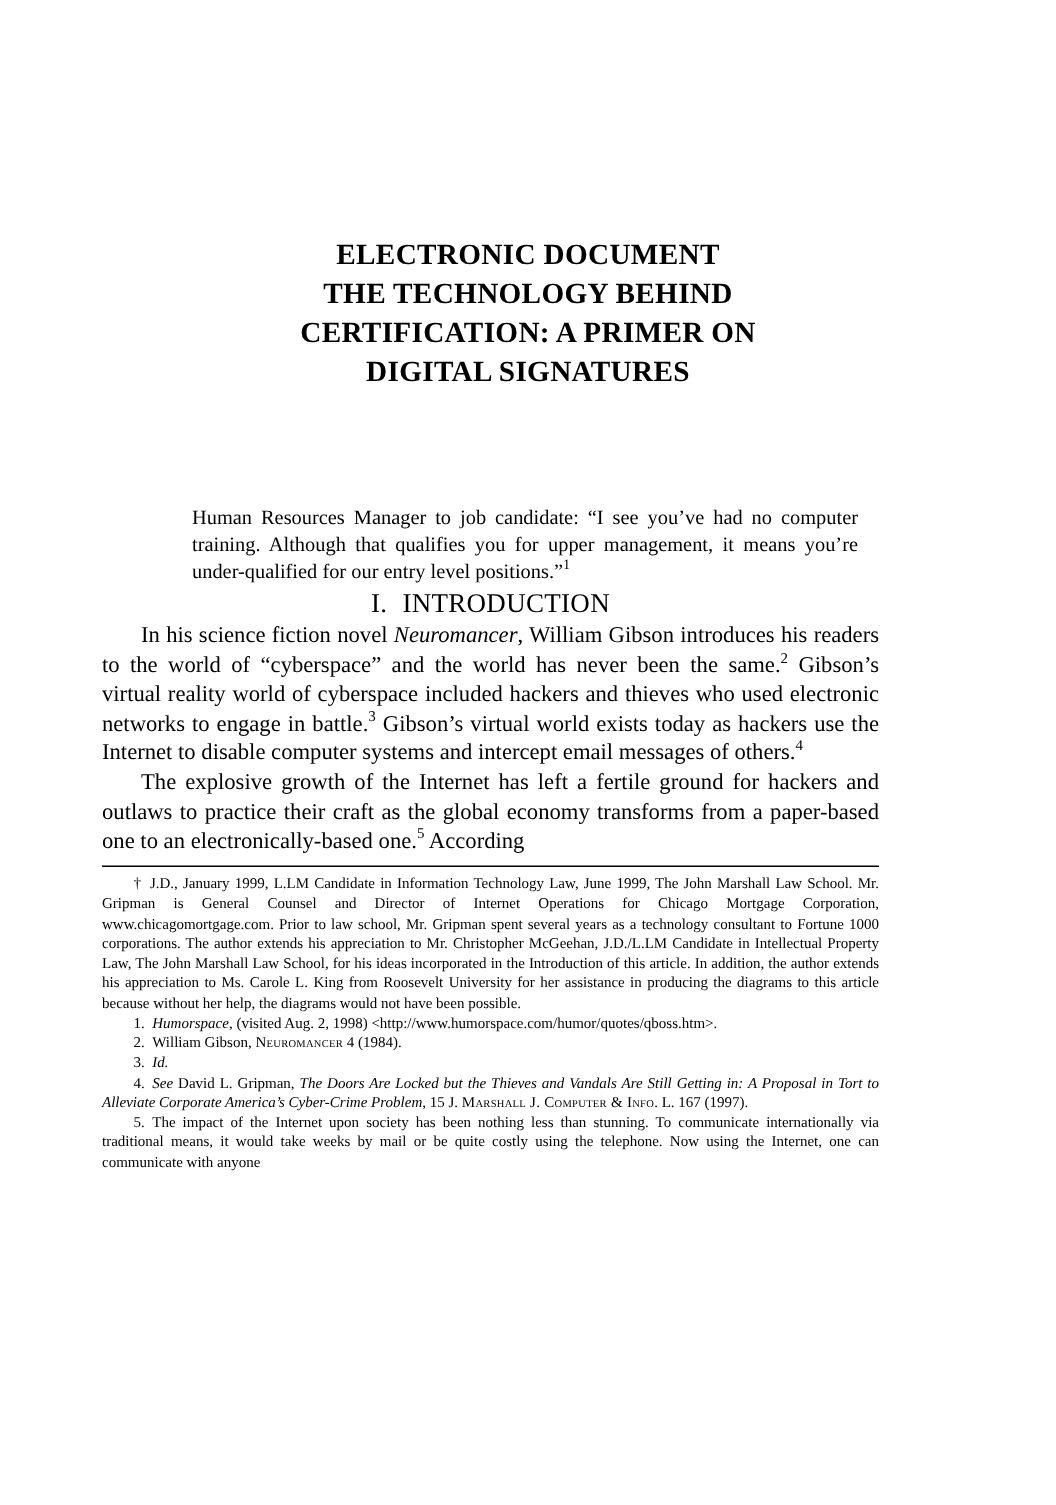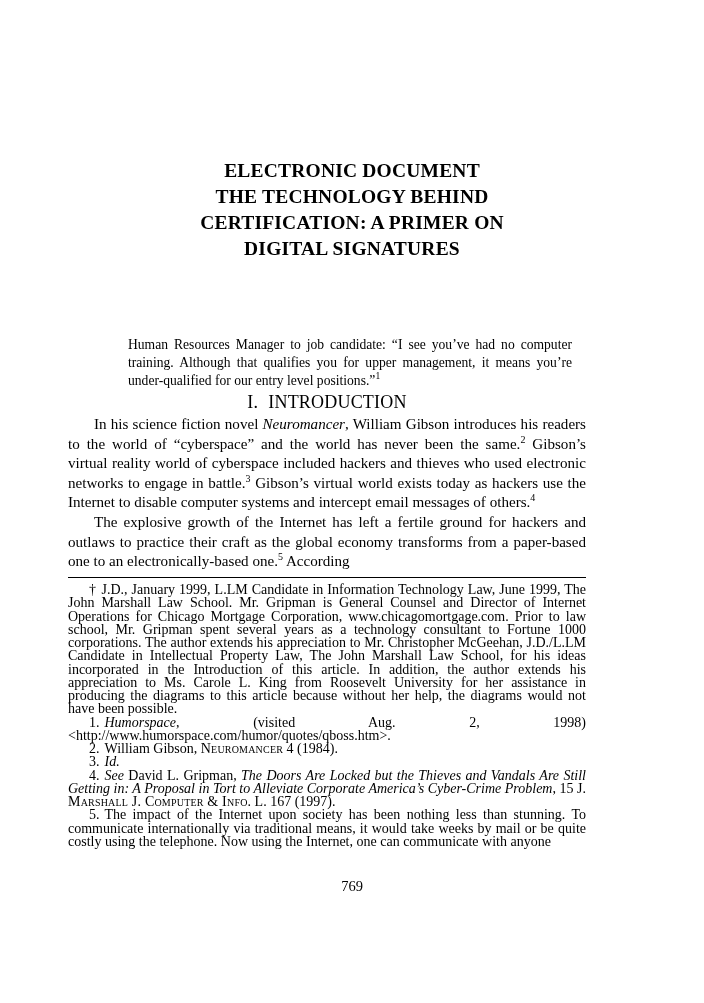--- a/index.html
+++ b/index.html
@@ -107,21 +107,21 @@
     height: 0;
     border-top: 1px solid #000000;
   }
 
   
   .footnotes {
     position: absolute;
     left: 68px;
     top: 583px;
     width: 518px;
-    font-size: 14px;
+    font-size: 10px;
     line-height: 13.25px;
     text-align: justify;
     text-justify: inter-word;
   }
   .footnotes p {
     margin: 0;
     text-indent: 21px;
   }
   .footnotes i { font-style: italic; }
   .footnotes .sc { font-variant: small-caps; letter-spacing: 0.2px; }
@@ -165,15 +165,14 @@
 
   <div class="footnotes">
       <p><span class="fn-marker">†</span><span>J.D., January 1999, L.LM Candidate in Information Technology Law, June 1999, The John Marshall Law School.  Mr. Gripman is General Counsel and Director of Internet Operations for Chicago Mortgage Corporation, www.chicagomortgage.com.  Prior to law school, Mr. Gripman spent several years as a technology consultant to Fortune 1000 corporations.  The author extends his appreciation to Mr. Christopher McGeehan, J.D./L.LM Candidate in Intellectual Property Law, The John Marshall Law School, for his ideas incorporated in the Introduction of this article.  In addition, the author extends his appreciation to Ms. Carole L. King from Roosevelt University for her assistance in producing the diagrams to this article because without her help, the diagrams would not have been possible.</span></p>
       <p><span class="fn-marker">1.</span><i>Humorspace</i><span>, (visited Aug. 2, 1998) &lt;http://www.humorspace.com/humor/quotes/qboss.htm&gt;.</span></p>
       <p><span class="fn-marker">2.</span><span>William Gibson, </span><span class="sc">Neuromancer</span><span> 4 (1984).</span></p>
       <p><span class="fn-marker">3.</span><i>Id.</i></p>
       <p><span class="fn-marker">4.</span><i>See</i><span> David L. Gripman, </span><i>The Doors Are Locked but the Thieves and Vandals Are Still Getting in: A Proposal in Tort to Alleviate Corporate America’s Cyber-Crime Problem</i><span>, 15 J. </span><span class="sc">Marshall J. Computer &amp; Info</span><span>. L. 167 (1997).</span></p>
       <p><span class="fn-marker">5.</span><span>The impact of the Internet upon society has been nothing less than stunning.  To communicate internationally via traditional means, it would take weeks by mail or be quite costly using the telephone.  Now using the Internet, one can communicate with anyone</span></p>
     </div>
 
-  <div class="page-number">769</div>
 
 </div>
 
 </body></html>

